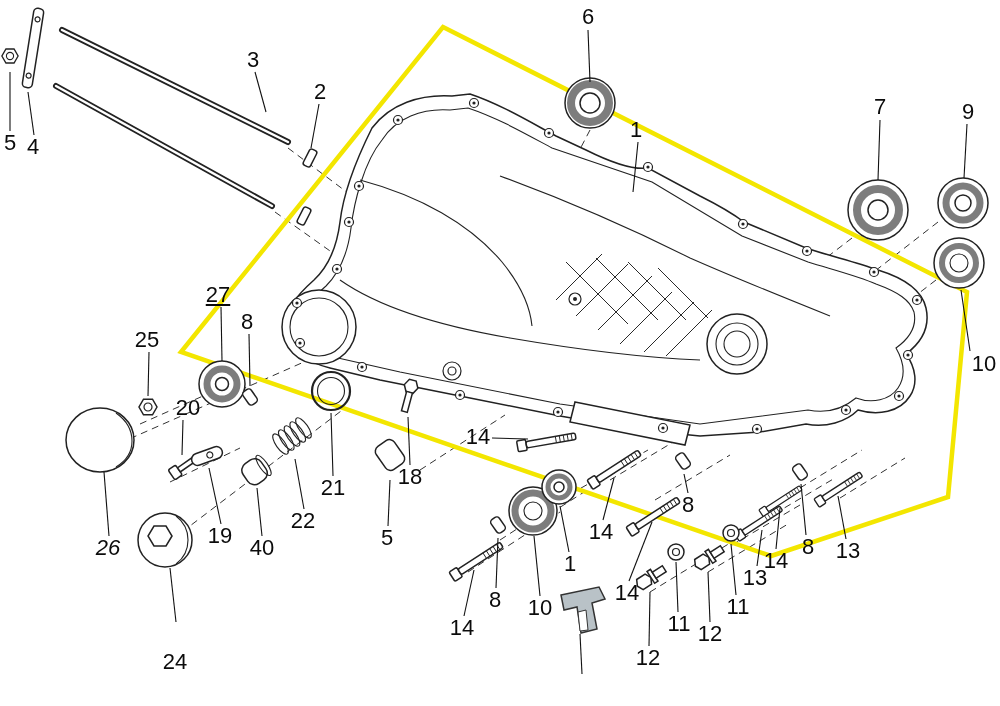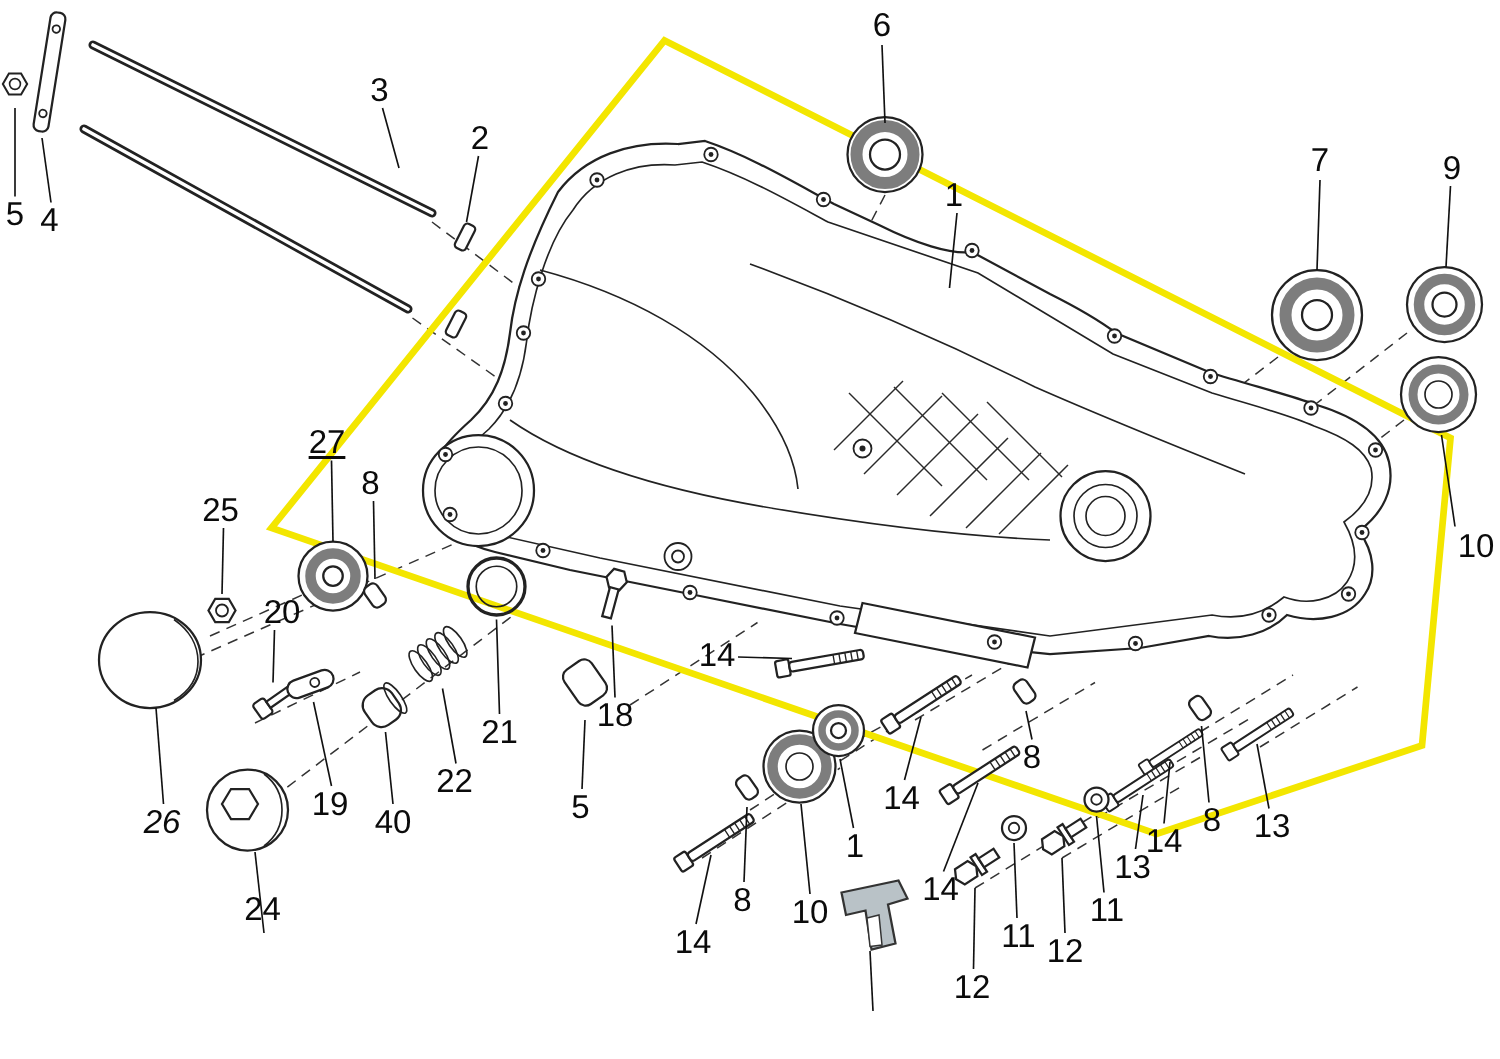--- a/index.html
+++ b/index.html
@@ -347,21 +347,21 @@
       <span class="part-label" style="left: 108px; top: 548px; font-style: italic;">26</span>
       <span class="part-label" style="left: 220px; top: 536px;">19</span>
       <span class="part-label" style="left: 262px; top: 548px;">40</span>
       <span class="part-label" style="left: 303px; top: 521px;">22</span>
       <span class="part-label" style="left: 387px; top: 538px;">5</span>
       <span class="part-label" style="left: 570px; top: 564px;">1</span>
       <span class="part-label" style="left: 601px; top: 532px;">14</span>
       <span class="part-label" style="left: 540px; top: 608px;">10</span>
       <span class="part-label" style="left: 495px; top: 600px;">8</span>
       <span class="part-label" style="left: 462px; top: 628px;">14</span>
-      <span class="part-label" style="left: 175px; top: 606px;">24</span>
+      <span class="part-label" style="left: 175px; top: 662px;">24</span>
       <span class="part-label" style="left: 627px; top: 593px;">14</span>
       <span class="part-label" style="left: 648px; top: 658px;">12</span>
       <span class="part-label" style="left: 679px; top: 624px;">11</span>
       <span class="part-label" style="left: 710px; top: 634px;">12</span>
       <span class="part-label" style="left: 738px; top: 607px;">11</span>
       <span class="part-label" style="left: 755px; top: 578px;">13</span>
       <span class="part-label" style="left: 776px; top: 561px;">14</span>
       <span class="part-label" style="left: 808px; top: 547px;">8</span>
       <span class="part-label" style="left: 848px; top: 551px;">13</span>
       <span class="part-label" style="left: 582px; top: 686px; margin-top: 33px;">28</span>

